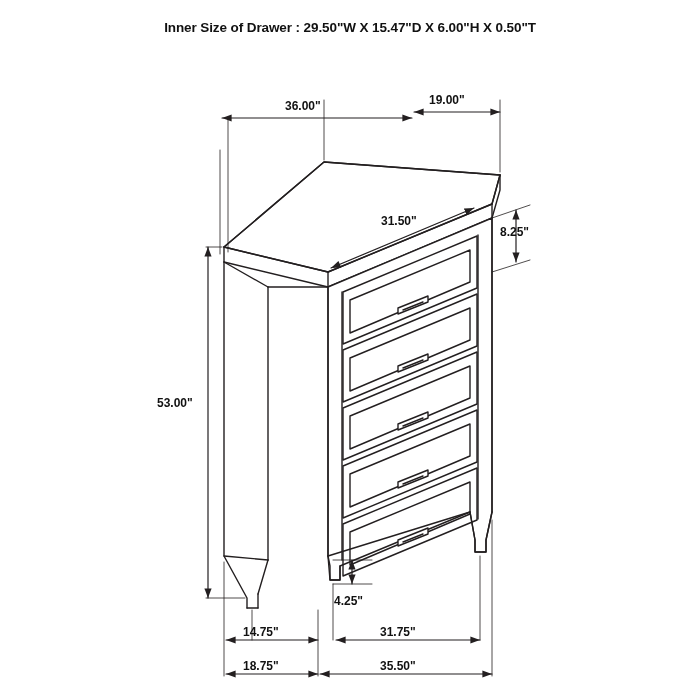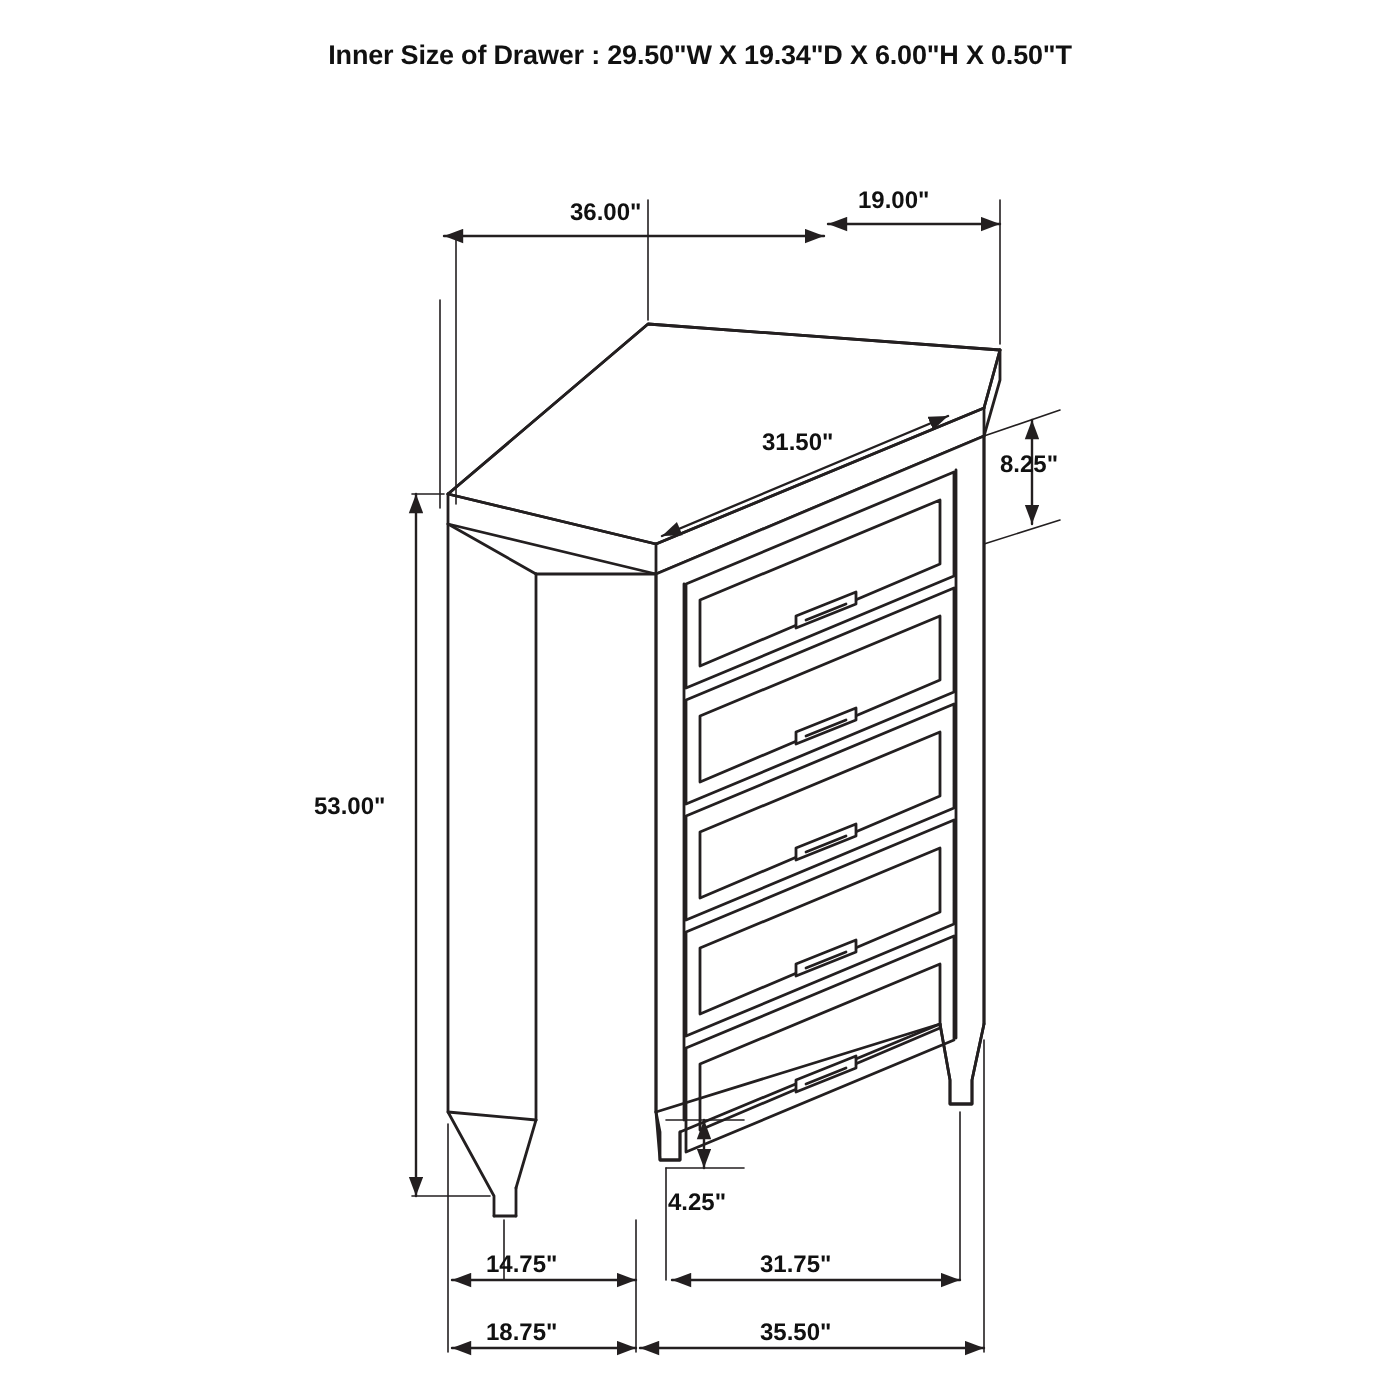--- a/index.html
+++ b/index.html
@@ -42,21 +42,21 @@
     font-weight: bold;
     color: #111111;
     white-space: nowrap;
   }
 </style>
 </head>
 <body>
 
 <div id="page">
 
-  <div id="title">Inner Size of Drawer : 29.50"W X 19.34"D X 6.00"H X 0.50"T</div>
+  <div id="title">Inner Size of Drawer : 29.50"W X 15.47"D X 6.00"H X 0.50"T</div>
 
   <svg id="drawing" width="700" height="700" viewBox="0 0 700 700">
     <defs>
       <marker id="arrEnd" markerWidth="9" markerHeight="9" refX="8" refY="3" orient="auto" markerUnits="strokeWidth">
         <path d="M0,0 L8,3 L0,6 z" fill="#231f20"></path>
       </marker>
       <marker id="arrStart" markerWidth="9" markerHeight="9" refX="0" refY="3" orient="auto" markerUnits="strokeWidth">
         <path d="M8,0 L0,3 L8,6 z" fill="#231f20"></path>
       </marker>
     </defs>

